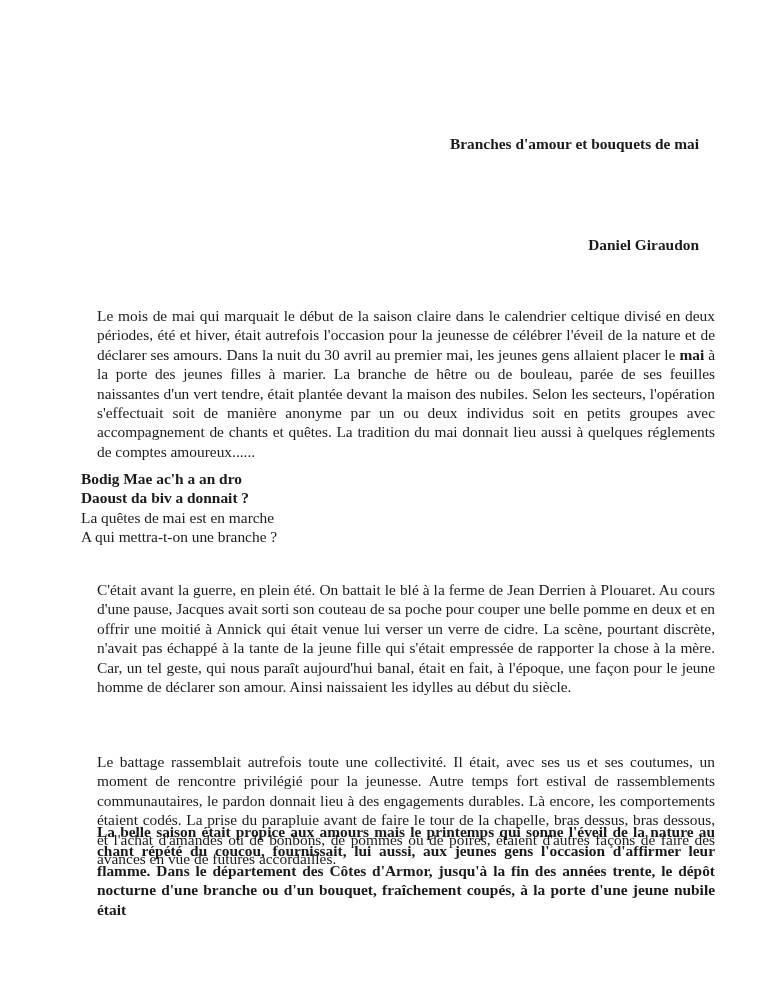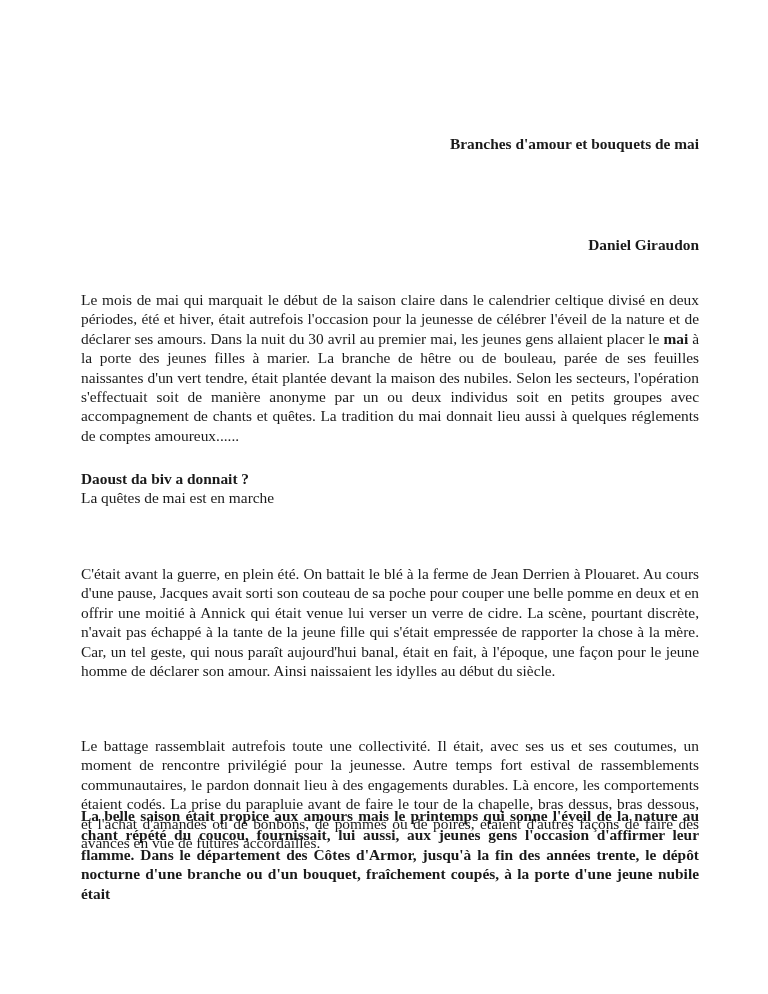--- a/index.html
+++ b/index.html
@@ -37,21 +37,21 @@
     top: 235px;
     width: 618px;
     text-align: right;
     font-weight: bold;
   }
   .para {
     position: absolute;
     left: 0;
     width: 618px;
     text-align: justify;
-    margin: 0;
+    margin: 16px;
   }
   .intro { top: 290px; }
   .verse {
     position: absolute;
     left: 0;
     top: 469px;
     width: 618px;
   }
   .verse .line { display: block; }
   .verse .b { font-weight: bold; }
@@ -67,21 +67,23 @@
 
   <div class="title-block">
     <div>Branches d'amour et bouquets de mai</div>
   </div>
 
   <div class="author">Daniel Giraudon</div>
 
   <p class="para intro"><span>Le mois de mai qui marquait le début de la saison claire dans le calendrier celtique divisé en deux périodes, été et hiver, était autrefois l'occasion pour la jeunesse de célébrer l'éveil de la nature et de déclarer ses amours. Dans la nuit du 30 avril au premier mai, les jeunes gens allaient placer le </span><b>mai</b><span> à la porte des jeunes filles à marier. La branche de hêtre ou de bouleau, parée de ses feuilles naissantes d'un vert tendre, était plantée devant la maison des nubiles. Selon les secteurs, l'opération s'effectuait soit de manière anonyme par un ou deux individus soit en petits groupes avec accompagnement de chants et quêtes. La tradition du mai donnait lieu aussi à quelques réglements de comptes amoureux......</span></p>
 
   <div class="verse">
+    <span class="line b">Bodig Mae ac'h a an dro</span>
     <span class="line b">Daoust da biv a donnait ?</span>
     <span class="line">La quêtes de mai est en marche</span>
+    <span class="line">A qui mettra-t-on une branche ?</span>
   </div>
 
   <p class="para p1">C'était avant la guerre, en plein été. On battait le blé à la ferme de Jean Derrien à Plouaret. Au cours d'une pause, Jacques avait sorti son couteau de sa poche pour couper une belle pomme en deux et en offrir une moitié à Annick qui était venue lui verser un verre de cidre. La scène, pourtant discrète, n'avait pas échappé à la tante de la jeune fille qui s'était empressée de rapporter la chose à la mère. Car, un tel geste, qui nous paraît aujourd'hui banal, était en fait, à l'époque, une façon pour le jeune homme de déclarer son amour. Ainsi naissaient les idylles au début du siècle.</p>
   <p class="para p2">Le battage rassemblait autrefois toute une collectivité. Il était, avec ses us et ses coutumes, un moment de rencontre privilégié pour la jeunesse. Autre temps fort estival de rassemblements communautaires, le pardon donnait lieu à des engagements durables. Là encore, les comportements étaient codés. La prise du parapluie avant de faire le tour de la chapelle, bras dessus, bras dessous, et l'achat d'amandes ou de bonbons, de pommes ou de poires, étaient d'autres façons de faire des avances en vue de futures accordailles.</p>
   <p class="para p3" style="text-align-last: justify;">La belle saison était propice aux amours mais le printemps qui sonne l'éveil de la nature au chant répété du coucou, fournissait, lui aussi, aux jeunes gens l'occasion d'affirmer leur flamme. Dans le département des Côtes d'Armor, jusqu'à la fin des années trente, le dépôt nocturne d'une branche ou d'un bouquet, fraîchement coupés, à la porte d'une jeune nubile était</p>
 
 </div>
 
 </body></html>

